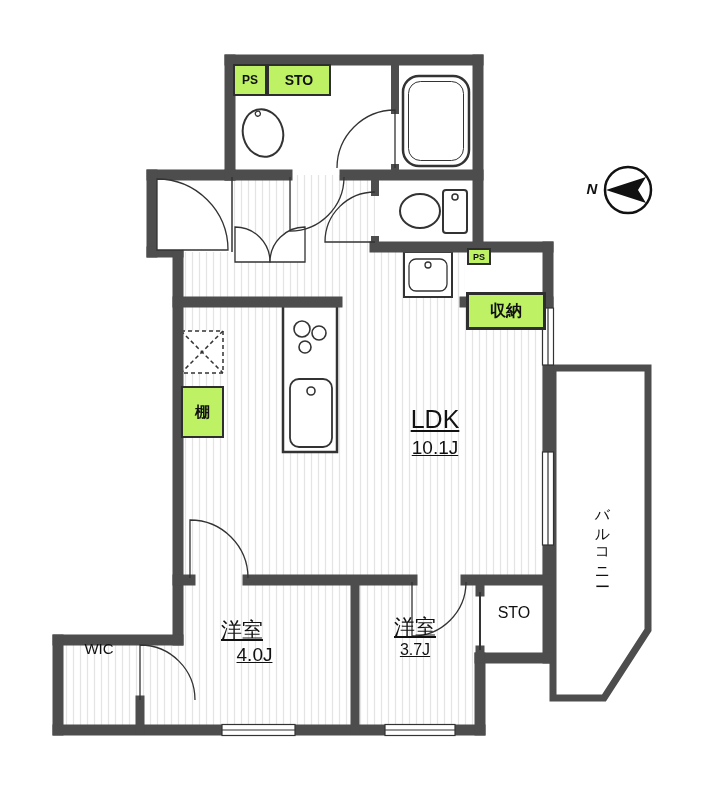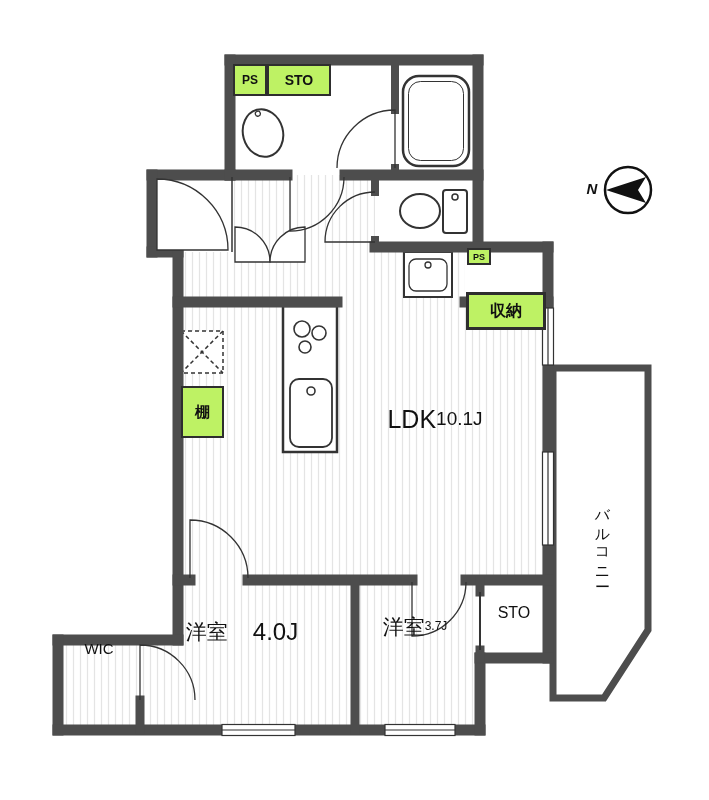--- a/index.html
+++ b/index.html
@@ -6,21 +6,21 @@
   .stage{
     position:relative;width:709px;height:800px;background:#fff;overflow:hidden;
     font-family:"Liberation Sans","DejaVu Sans",sans-serif;color:#111;
   }
   .stage svg{position:absolute;left:0;top:0;}
   .lbl{
     position:absolute;display:flex;align-items:center;justify-content:center;
     color:#111;box-sizing:border-box;white-space:nowrap;
   }
   .boxed{background:#bef264;border:2px solid #2e2e2e;font-weight:bold;}
-  .two-line{flex-direction:row;line-height:1.3;text-align:center;}
+  .two-line{flex-direction:column;line-height:1.3;text-align:center;text-decoration:underline;}
   .v-text{writing-mode:vertical-rl;letter-spacing:3px;}
   .size-line{display:block;}
 </style>
 </head>
 <body>
 
 <div class="stage">
 
   <svg width="709" height="800" viewBox="0 0 709 800">
     <defs>
@@ -164,26 +164,26 @@
 
   <div class="lbl boxed" style="left:181px;top:386px;width:43px;height:52px;font-size:15px;">棚</div>
 
   <div class="lbl two-line" style="left:375px;top:403px;width:120px;font-weight:500;">
     <span style="font-size:25px;">LDK</span>
     <span class="size-line" style="font-size:19px;">10.1J</span>
   </div>
 
   <div class="lbl two-line" style="left:182px;top:616px;width:120px;font-weight:500;">
     <span style="font-size:21px;">洋室</span>
-    <span class="size-line" style="font-size:24px;margin-left:25px;">4.0J</span>
+    <span class="size-line" style="font-size:19px;margin-left:25px;">4.0J</span>
   </div>
 
   <div class="lbl two-line" style="left:356px;top:613px;width:118px;font-weight:500;">
     <span style="font-size:21px;">洋室</span>
-    <span class="size-line" style="font-size:12px;">3.7J</span>
+    <span class="size-line" style="font-size:16px;">3.7J</span>
   </div>
 
   <div class="lbl" style="left:482px;top:604px;width:64px;font-size:16px;font-weight:500;">STO</div>
 
   <div class="lbl" style="left:59px;top:640px;width:80px;font-size:15px;font-weight:500;">WIC</div>
 
   <div class="lbl v-text" style="left:591px;top:465px;width:22px;height:150px;font-size:15px;">バルコニー</div>
 
   <div class="lbl" style="left:583px;top:180px;width:18px;font-size:15px;font-style:italic;font-weight:600;">N</div>
 

